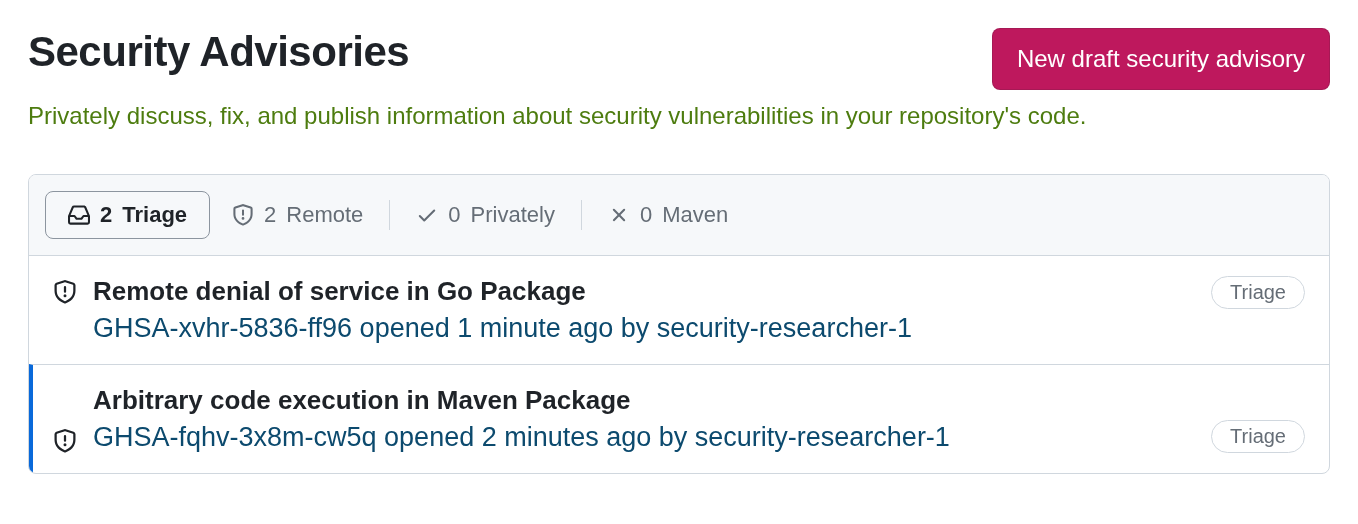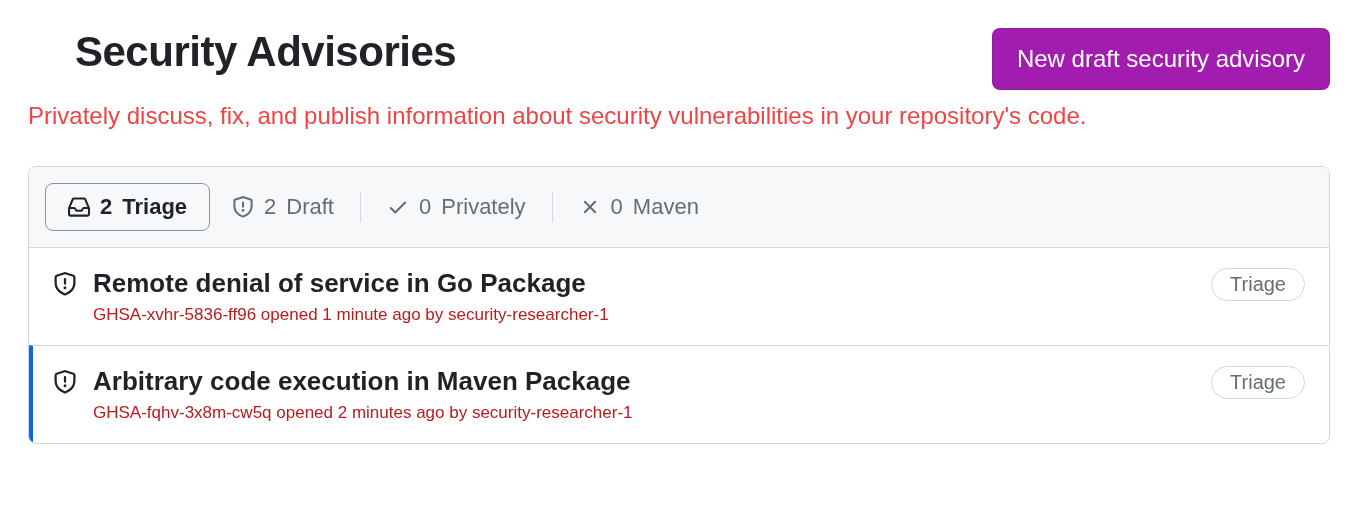--- a/index.html
+++ b/index.html
@@ -12,43 +12,42 @@
       background: #ffffff;
       color: #1f2328;
       padding: 28px;
       width: 1358px;
     }
     .header-row {
       display: flex;
       justify-content: space-between;
       align-items: flex-start;
       margin-bottom: 8px;
-      margin-left: 47px;
     }
     .page-title {
       font-size: 42px;
       font-weight: 600;
       color: #1f2328;
       letter-spacing: -0.5px;
     }
     .new-advisory-btn {
-      background: #a21caf;
+      background: #be185d;
       color: #ffffff;
       border: 1px solid rgba(31,35,40,0.15);
       border-radius: 8px;
       padding: 16px 24px;
       font-size: 24px;
       font-weight: 500;
       cursor: pointer;
       white-space: nowrap;
     }
     .subtitle {
       font-size: 24px;
-      color: #ef4444;
-      margin-bottom: 32px;
+      color: #4d7c0f;
+      margin-bottom: 40px;
       line-height: 1.5;
     }
     .list-container {
       border: 1px solid #d0d7de;
       border-radius: 8px;
       overflow: hidden;
     }
     .tabs-header {
       background: #f6f8fa;
       border-bottom: 1px solid #d0d7de;
@@ -93,20 +92,21 @@
       padding: 20px 24px;
       border-top: 1px solid #d0d7de;
       position: relative;
     }
     .advisory-row:first-of-type {
       border-top: none;
     }
     .advisory-row.highlighted {
       border-left: 4px solid #0969da;
       padding-left: 20px;
+      align-items: flex-end;
     }
     .advisory-row:not(.highlighted) {
       padding-left: 24px;
     }
     .advisory-icon {
       width: 24px;
       height: 24px;
       margin-right: 16px;
       margin-top: 4px;
       flex-shrink: 0;
@@ -114,22 +114,22 @@
     .advisory-content {
       flex: 1;
     }
     .advisory-title {
       font-size: 26px;
       font-weight: 600;
       color: #1f2328;
       margin-bottom: 6px;
     }
     .advisory-meta {
-      font-size: 17px;
-      color: #b91c1c;
+      font-size: 27px;
+      color: #0c4a6e;
     }
     .advisory-badges {
       display: flex;
       gap: 10px;
       align-items: center;
       flex-shrink: 0;
     }
     .badge {
       border: 1px solid #d0d7de;
       border-radius: 999px;
@@ -168,21 +168,21 @@
       <span>Triage</span>
     </div>
 
     <div class="tab">
       <span class="tab-icon">
         <svg viewBox="0 0 16 16" width="22" height="22" fill="currentColor">
           <path d="M8.533.133a1.75 1.75 0 0 0-1.066 0l-5.25 1.68A1.75 1.75 0 0 0 1 3.48V7c0 1.566.32 3.182 1.303 4.682.983 1.498 2.585 2.813 5.032 3.855a1.697 1.697 0 0 0 1.33 0c2.447-1.042 4.049-2.357 5.032-3.855C14.68 10.182 15 8.566 15 7V3.48a1.75 1.75 0 0 0-1.217-1.667ZM7.924 1.562a.25.25 0 0 1 .152 0l5.25 1.68a.25.25 0 0 1 .174.238V7c0 1.358-.275 2.666-1.057 3.86-.784 1.194-2.121 2.34-4.366 3.297a.196.196 0 0 1-.154 0c-2.245-.956-3.582-2.104-4.366-3.298C2.775 9.666 2.5 8.36 2.5 7V3.48a.25.25 0 0 1 .174-.237ZM8.75 4.75v3a.75.75 0 0 1-1.5 0v-3a.75.75 0 0 1 1.5 0ZM9 10.5a1 1 0 1 1-2 0 1 1 0 0 1 2 0Z"></path>
         </svg>
       </span>
       <span>2</span>
-      <span>Draft</span>
+      <span>Remote</span>
     </div>
 
     <div class="tab-sep"></div>
 
     <div class="tab">
       <span class="tab-icon">
         <svg viewBox="0 0 16 16" width="22" height="22" fill="currentColor">
           <path d="M13.78 4.22a.75.75 0 0 1 0 1.06l-7.25 7.25a.75.75 0 0 1-1.06 0L2.22 9.28a.751.751 0 0 1 1.06-1.06L6 10.94l6.72-6.72a.75.75 0 0 1 1.06 0Z"></path>
         </svg>
       </span>

